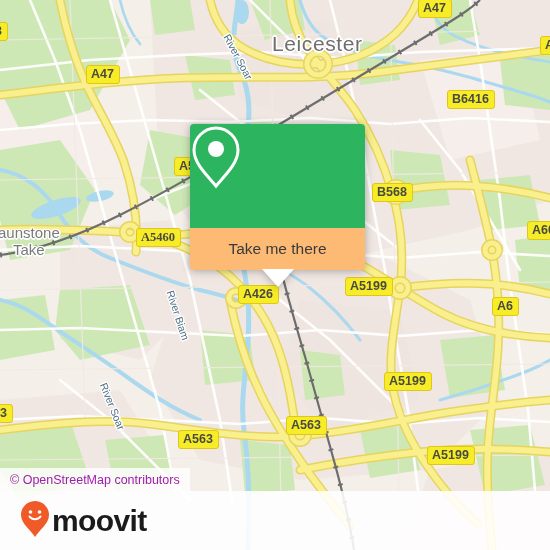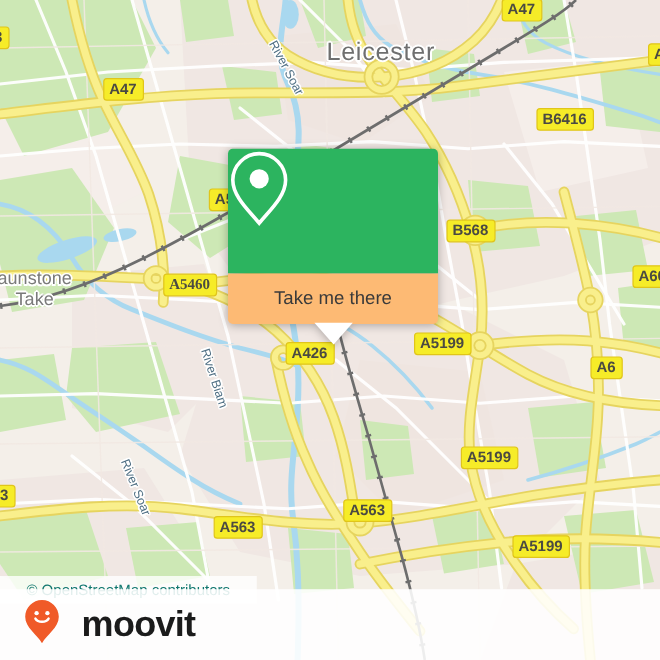--- a/index.html
+++ b/index.html
@@ -61,35 +61,35 @@
     color:#3a3a3a;font-size:15.5px;
   }
   #popup-tail{
     position:absolute;left:50%;bottom:-17px;margin-left:-16px;
     width:0;height:0;border-left:16px solid transparent;
     border-right:16px solid transparent;border-top:18px solid #fff;
   }
 
   
   #attribution{
-    position:absolute;left:0;top:480px;height:23px;
+    position:absolute;left:0;top:468px;height:23px;
     background:rgba(255,255,255,.80);
-    display:flex;align-items:center;padding:0 22px;
-    color:#0f766e;font-size:12.5px;box-sizing:border-box;
+    display:flex;align-items:center;padding:0 10px;
+    color:#a21caf;font-size:12.5px;box-sizing:border-box;
   }
 
   
   #footer{
     position:absolute;left:0;top:491px;width:550px;height:59px;
     background:rgba(255,255,255,.88);
     display:flex;align-items:center;justify-content:space-between;
     padding:0 20px;box-sizing:border-box;
   }
   #footer-title{color:#3a3a3a;font-size:17.5px;white-space:nowrap;}
-  #brand{display:flex;align-items:center;gap:18px;}
+  #brand{display:flex;align-items:center;gap:2px;}
   #brand-text{color:#1b1b1b;font-size:30px;font-weight:bold;letter-spacing:-.6px;
               line-height:30px;}
 </style>
 </head>
 <body>
 
 <div id="app">
 
   <div id="map">
     <svg width="550" height="550" viewBox="0 0 550 550">

